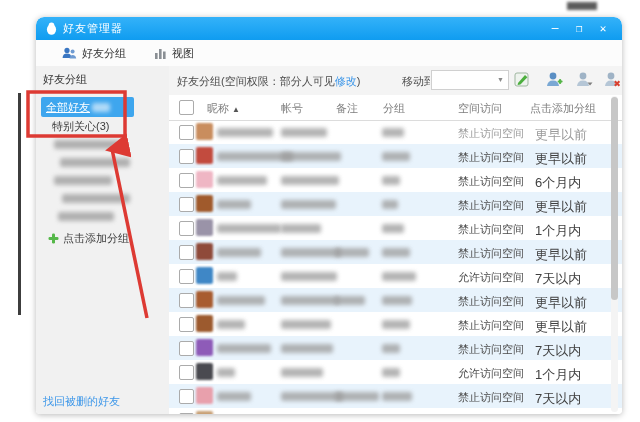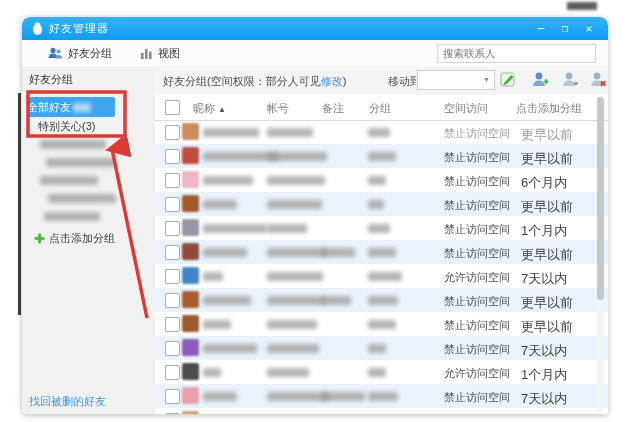--- a/index.html
+++ b/index.html
@@ -1,21 +1,21 @@
 <!DOCTYPE html>
 <html><head>
 <meta charset="utf-8">
 <style>
   html,body{margin:0;padding:0;}
   body{width:640px;height:422px;position:relative;background:#fff;overflow:hidden;
        font-family:"Liberation Sans","DejaVu Sans",sans-serif;}
   .artifact-line{position:absolute;left:18px;top:93px;width:3px;height:222px;background:#1b1b1b;opacity:.85;}
   .artifact-smudge{position:absolute;left:567px;top:2px;width:30px;height:8px;background:#333;filter:blur(1.5px);opacity:.8;}
 
-  .window{position:absolute;left:22px;top:17px;width:586px;height:397px;background:#fff;
+  .window{position:absolute;left:36px;top:17px;width:586px;height:397px;background:#fff;
           border-radius:8px 8px 4px 4px;box-shadow:0 1px 6px rgba(0,0,0,.28);overflow:hidden;}
 
   
   .titlebar{position:absolute;left:0;top:0;right:0;height:23px;
             background:linear-gradient(#34b2f9,#0f9cf0);border-radius:8px 8px 0 0;
             display:flex;align-items:center;color:#fff;}
   .app-icon{width:11px;height:13px;margin-left:10px;}
   .title-text{font-size:11px;margin-left:6px;letter-spacing:1px;}
   .win-controls{margin-left:auto;display:flex;align-items:center;gap:6px;margin-right:10px;}
   .win-btn{width:18px;height:14px;display:flex;align-items:center;justify-content:center;
@@ -29,21 +29,21 @@
   .search-box{margin-left:auto;margin-right:12px;width:147px;height:17px;border:1px solid #d6d6d6;
               background:#fff;font-size:10.5px;color:#9a9a9a;padding:0 5px;outline:none;}
 
   
   .body{position:absolute;left:0;top:49px;right:0;bottom:0;display:flex;}
 
   
   .sidebar{width:133px;background:#f1f1f1;position:relative;flex:none;}
   .side-header{font-size:11px;color:#333;padding:6px 0 8px 7px;}
   .side-sel{margin:2px 0 0 5px;width:88px;height:20px;background:#3ea6ee;border-radius:2px;
-            display:flex;align-items:center;color:#fff;font-size:11px;cursor:pointer;}
+            display:flex;align-items:center;color:#fff;font-size:11px;padding-left:5px;cursor:pointer;text-decoration:underline;}
   .side-sel .blur-bar{background:#d7ecfb;margin-left:2px;}
   .side-item{height:18px;display:flex;align-items:center;font-size:11px;color:#3c3c3c;
              padding-left:16px;cursor:pointer;}
   .blur-bar{height:9px;background:#9c9c9c;border-radius:2px;filter:blur(2px);opacity:.75;}
   .side-add{display:flex;align-items:center;gap:4px;font-size:11px;color:#3c3c3c;
             padding-left:12px;margin-top:6px;cursor:pointer;}
   .plus-icon{width:11px;height:11px;flex:none;}
   .recover-link{position:absolute;left:7px;bottom:5px;font-size:11px;color:#3d97e9;cursor:pointer;}
 
   
@@ -116,21 +116,20 @@
       <span>好友分组</span>
     </div>
     <div class="tool-item">
       <svg width="13" height="13" viewBox="0 0 13 13">
         <rect x="1" y="6" width="2.6" height="6" fill="#8a8f94"></rect>
         <rect x="5" y="2" width="2.6" height="10" fill="#8a8f94"></rect>
         <rect x="9" y="4.5" width="2.6" height="7.5" fill="#8a8f94"></rect>
       </svg>
       <span>视图</span>
     </div>
-    <input class="search-box" placeholder="搜索联系人" style="">
   </div>
 
   <div class="body">
 
     <div class="sidebar">
       <div class="side-header">好友分组</div>
       <div class="side-sel">
         <span>全部好友</span>
         <span class="blur-bar" id="sel-blur" style="width: 18px;"></span>
       </div>

